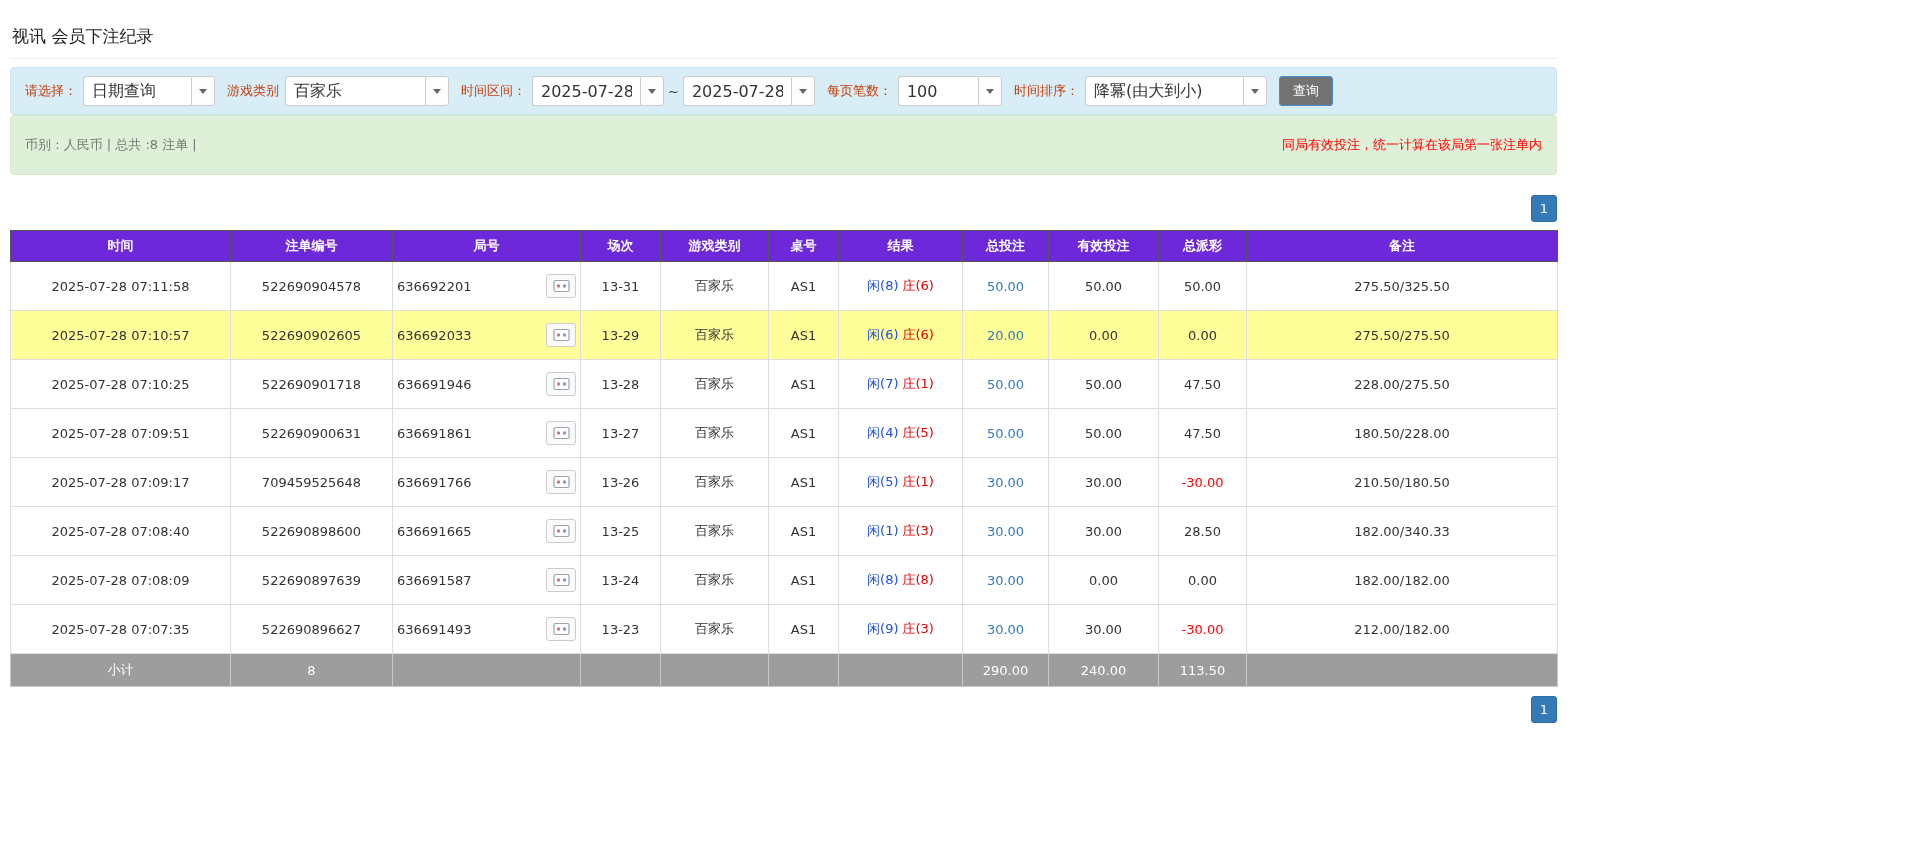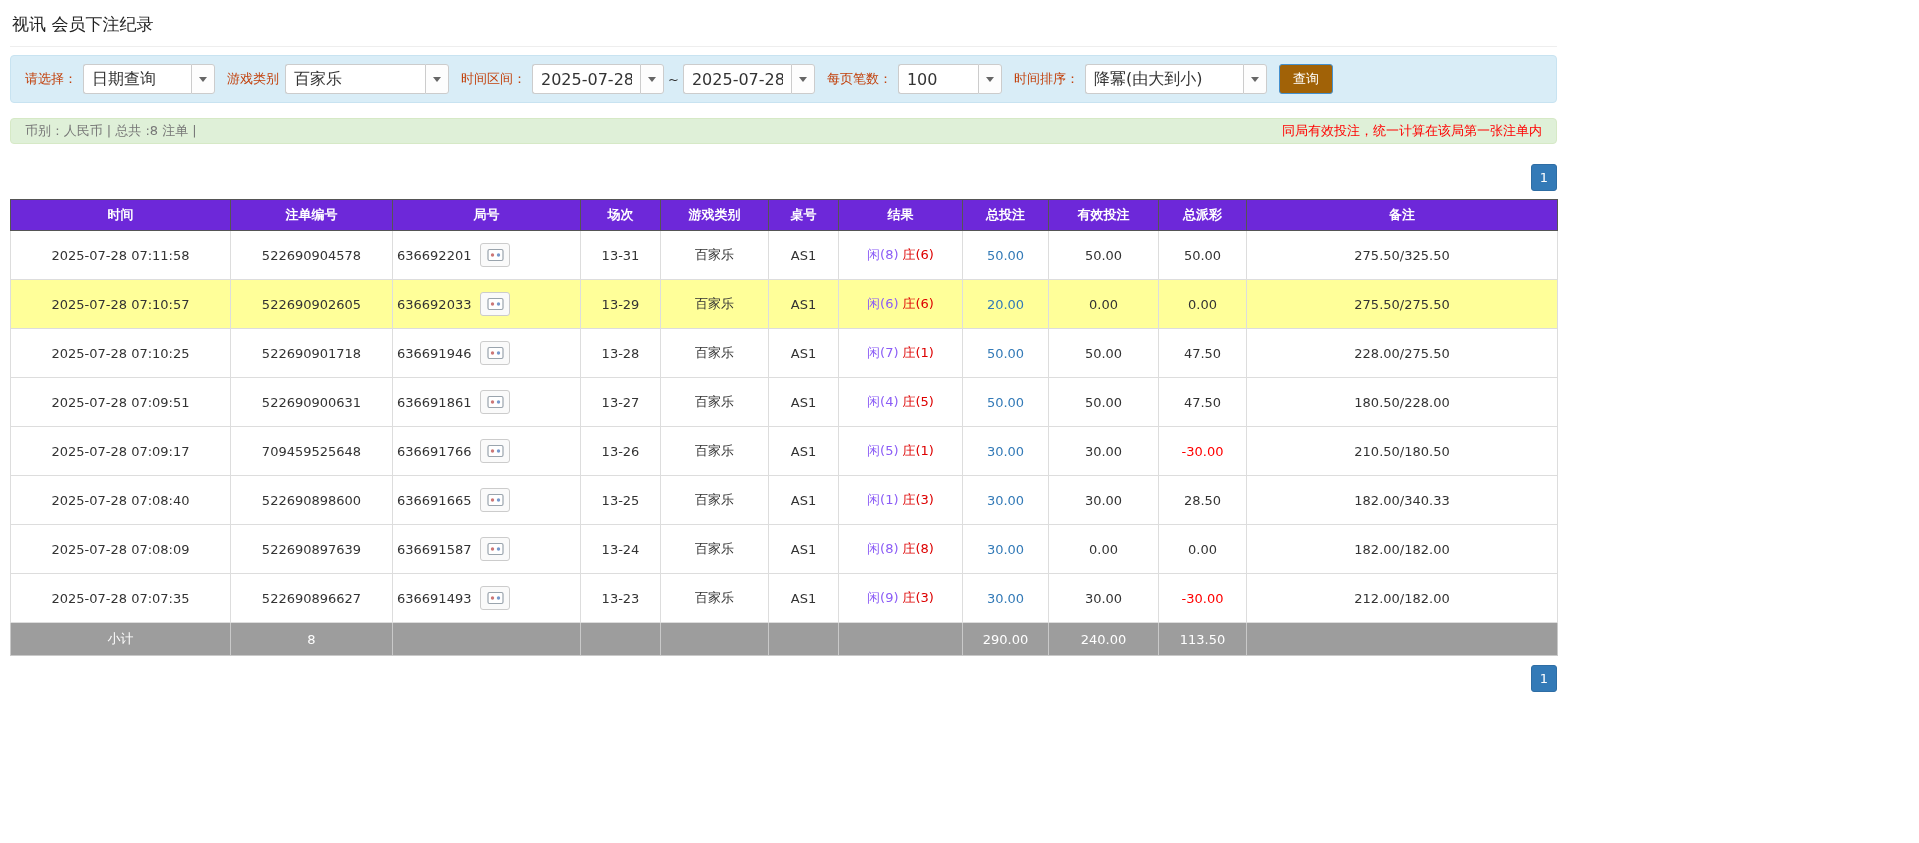--- a/index.html
+++ b/index.html
@@ -2,21 +2,21 @@
 <html><head>
 <meta charset="utf-8">
 <style>
   * { margin:0; padding:0; box-sizing:border-box; }
   html,body { background:#fff; }
   body {
     width:1919px; height:843px;
     font-family:"DejaVu Sans","Liberation Sans",sans-serif;
     font-size:13px; color:#333; overflow:hidden;
   }
-  .container { width:1567px; padding:0 10px; }
+  .container { width:1567px; padding:12px 10px; }
   .page-title { font-size:17px; color:#222; padding:13px 2px 10px; }
   .title-sep { border-bottom:1px solid #eee; }
 
   
   .filter-bar {
     margin-top:8px; background:#d9edf7; border:1px solid #c8e3f1; border-radius:4px;
     padding:8px 10px; display:flex; align-items:center; height:48px; white-space:nowrap;
   }
   .filter-label { color:#c2410c; font-size:13px; margin:0 6px 0 12px; }
   .filter-label.first { margin-left:4px; }
@@ -28,28 +28,28 @@
   }
   .w110 { width:108px; } .w140 { width:140px; } .w105 { width:108px; }
   .w80 { width:80px; } .w160 { width:158px; }
   .caret-btn {
     width:24px; height:30px; border:1px solid #ccc; border-radius:0 3px 3px 0;
     background:#fdfdfd; display:inline-flex; align-items:center; justify-content:center; cursor:pointer;
   }
   .caret { width:0; height:0; border-left:4px solid transparent; border-right:4px solid transparent; border-top:5px solid #666; }
   .tilde { color:#333; margin:0 4px; }
   .search-btn {
-    margin-left:12px; height:30px; padding:0 13px; background:#a16207; border:1px solid #4390cf;
+    margin-left:12px; height:30px; padding:0 13px; background:#737373; border:1px solid #4390cf;
     border-radius:3px; color:#fff; font-size:13px; cursor:pointer; font-family:inherit;
   }
 
   
   .summary-bar {
-    margin-top:15px; background:#dff0d8; border:1px solid #d6e9c6; border-radius:4px;
-    padding:0 14px; height:26px; display:flex; align-items:center; justify-content:space-between;
+    background:#dff0d8; border:1px solid #d6e9c6; border-radius:4px;
+    padding:0 14px; height:60px; display:flex; align-items:center; justify-content:space-between;
   }
   .summary-left { color:#777; font-size:13px; }
   .summary-right { color:#ff0000; font-size:13px; }
 
   
   .pagination-row { display:flex; justify-content:flex-end; margin-top:20px; margin-bottom:8px; width:1547px; }
   .pagination-row.bottom { margin-top:9px; margin-bottom:0; }
   .page-btn {
     min-width:26px; height:27px; background:#337ab7; border:1px solid #2e6da4; color:#fff;
     border-radius:3px; font-size:13px; cursor:pointer; font-family:inherit;
@@ -59,26 +59,26 @@
   table { width:1547px; border-collapse:collapse; table-layout:fixed; }
   th {
     background:#6d28d9; color:#fff; font-weight:bold; font-size:13px;
     padding:6px 2px; border:1px solid #555; text-align:center;
   }
   td {
     border:1px solid #ddd; text-align:center; font-size:13px;
     padding:12px 4px; color:#333; background:#fff; overflow:hidden;
   }
   tr.row-highlight td { background:#ffff99; }
-  .player { color:#8b5cf6; margin-right:4px; }
+  .player { color:#1d4ed8; margin-right:4px; }
   .banker { color:#dd0000; }
   a.bet-link { color:#337ab7; text-decoration:none; cursor:pointer; }
   .negative { color:#ff0000; }
   tfoot td { background:#9d9d9d; color:#fff; padding:7px 4px; border:1px solid #c9c9c9;text-align:center; }
-  .round-wrap { display:flex; align-items:center; justify-content:flex-start; gap:9px; }
+  .round-wrap { display:flex; align-items:center; justify-content:space-between; gap:9px; }
   .icon-btn {
     width:30px; height:24px; border:1px solid #ccc; border-radius:3px; background:#fafafa;
     display:inline-flex; align-items:center; justify-content:center; cursor:pointer; padding:0;
   }
 </style>
 </head>
 <body>
 
 <div class="container">
 

